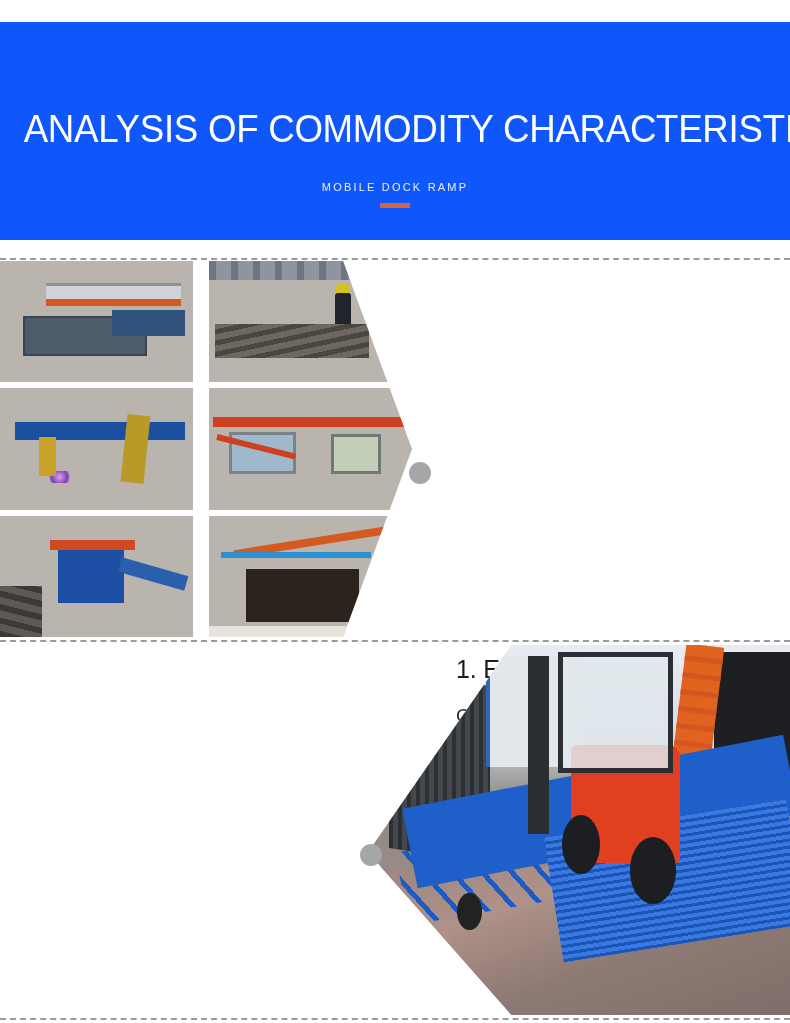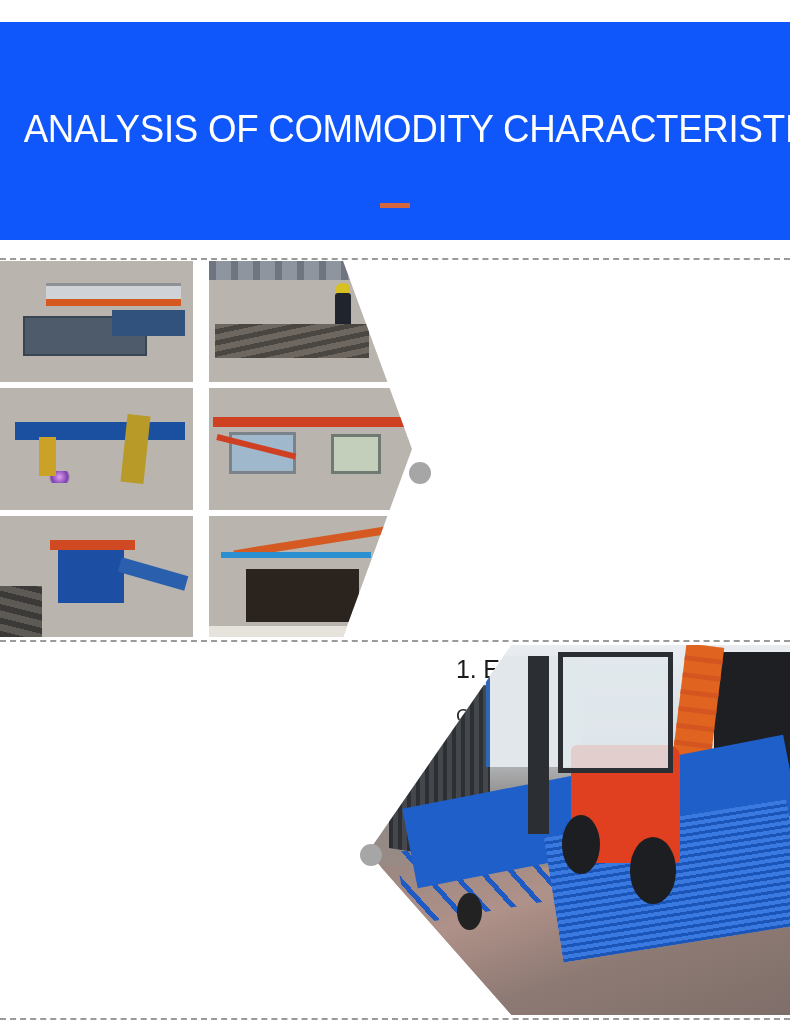--- a/index.html
+++ b/index.html
@@ -374,20 +374,21 @@
     position: absolute; left: 0; bottom: 0; width: 100%; height: 40%;
     background: linear-gradient(160deg, #9a8681 0%, #b09289 30%, #8e7a74 60%, #7d6d68 100%);
     opacity: 0.95;
   }
 </style>
 </head>
 <body>
 
 <div class="header-banner">
   <div class="header-title">ANALYSIS OF COMMODITY CHARACTERISTICS</div>
+  <div class="header-subtitle">MOBILE DOCK RAMP</div>
   <div class="header-rule"></div>
 </div>
 
 <div class="divider divider-top"></div>
 
 <div class="section1">
 
   <div class="collage">
 
     <div class="collage-col left">

